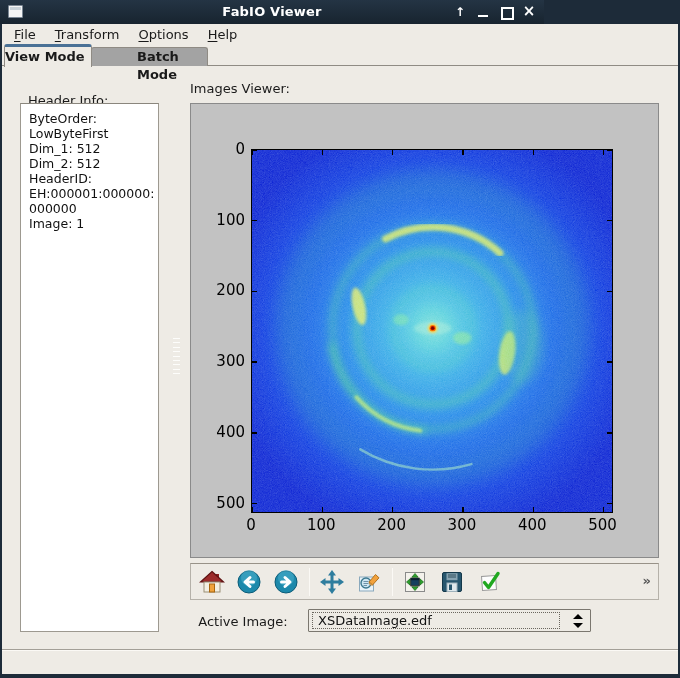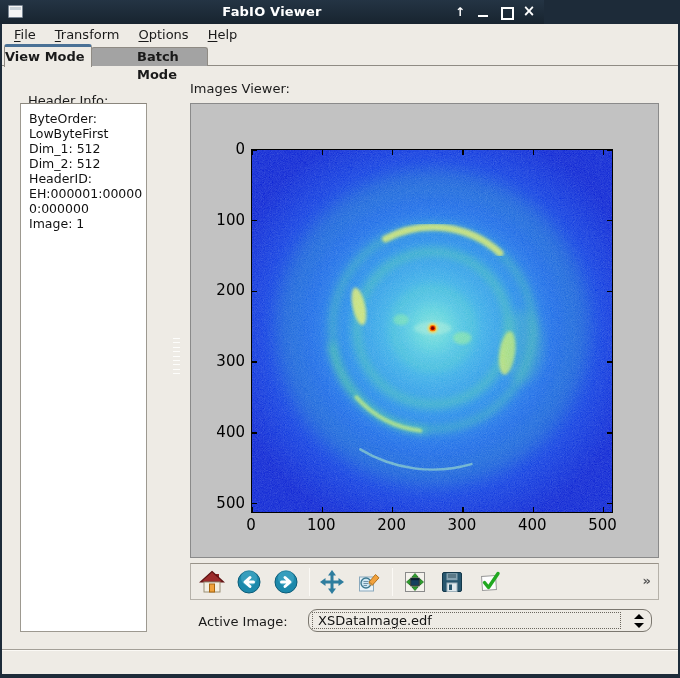--- a/index.html
+++ b/index.html
@@ -35,21 +35,21 @@
   .tabbar { position:absolute; left:2px; top:44px; width:676px; height:22px; }
   .tabbar::after { content:""; position:absolute; left:0; right:0; bottom:0; height:1px; background:#8f8b84; }
   .tab { position:absolute; font-size:13px; color:#1a1a1a; text-align:left;
     border:1px solid #8f8b84; border-bottom:none; border-radius:3px 3px 0 0; cursor:default;font-weight:bold; }
   .tab-active { left:2px; top:0; width:88px; height:23px; background:#eeebe5; z-index:3;
     border-top:3px solid #4a7196; line-height:19px; }
   .tab-inactive { left:89px; top:3px; width:117px; height:19px; background:#a3a3a3; line-height:18px; z-index:1;padding-left:45px; }
 
   
   .section-label { position:absolute; font-size:13px; color:#1a1a1a; }
-  .header-box { position:absolute; left:20px; top:103px; width:127px; height:529px;
+  .header-box { position:absolute; left:20px; top:103px; width:139px; height:529px;
     background:#fff; border:1px solid #9d9990; border-top-color:#8a867d;
     padding:7px 3px 0 8px; overflow:hidden; }
   .header-box div { font-size:12.5px; line-height:15px; color:#111; overflow-wrap:anywhere; }
 
   
   .splitter { position:absolute; left:172px; top:337px; width:9px; height:38px;
     display:flex; flex-direction:column; justify-content:space-between; padding:1px; cursor:col-resize; }
   .splitter i { display:block; height:1px; background:#b9b5ad; border-bottom:1px solid #fdfdfb; }
 
   
@@ -68,22 +68,22 @@
     background:#eeebe5; border:1px solid #b5b1a9; border-top-color:#989288;
     display:flex; align-items:center; padding-left:6px; }
   .tool-btn { width:30px; height:30px; display:flex; align-items:center; justify-content:center;
     margin-right:7px; cursor:pointer; }
   .tool-sep { width:1px; height:28px; background:#aaa69e; border-right:1px solid #fbf9f5; margin:0 7px 0 1px; }
   .tool-overflow { position:absolute; right:7px; top:9px; font-size:13px; font-weight:bold; color:#555; cursor:pointer; }
 
   
   .active-label { position:absolute; left:183px; top:614px; width:120px; text-align:center;
     font-size:13px; color:#1a1a1a; }
-  .combo { position:absolute; left:308px; top:609px; width:344px; height:23px;
-    background:#eeebe5; border:1px solid #7b776f; border-radius:9px; cursor:pointer; }
+  .combo { position:absolute; left:308px; top:609px; width:283px; height:23px;
+    background:#eeebe5; border:1px solid #7b776f; border-radius:1px; cursor:pointer; }
   .combo-text { position:absolute; left:3px; top:2px; right:30px; bottom:2px;
     border:1px dotted #6b675f; font-size:13px; color:#111; line-height:16px; padding:0 0 0 5px;
     white-space:nowrap; overflow:hidden; }
   .combo-arrows { position:absolute; right:6px; top:3px; width:14px; height:16px; }
   .combo-arrows b { position:absolute; left:3px; width:0; height:0; border-left:5px solid transparent; border-right:5px solid transparent; }
   .arrow-up { top:1px; border-bottom:5px solid #000; }
   .arrow-down { bottom:1px; border-top:5px solid #000; }
 
   
   .pane-bottom-line { position:absolute; left:2px; top:649px; width:676px; height:2px;

